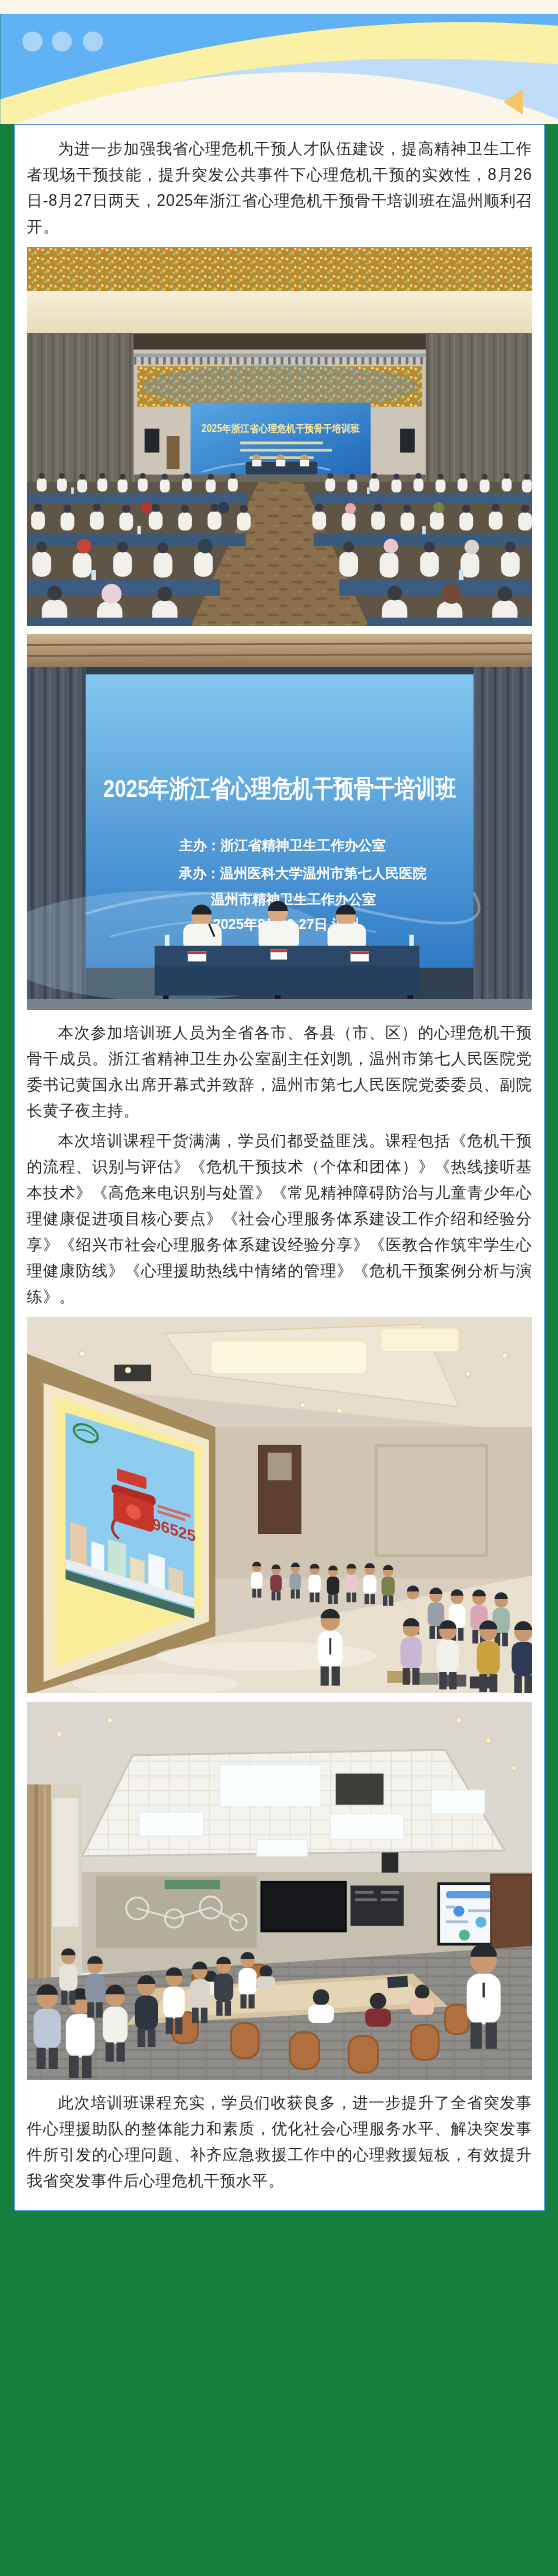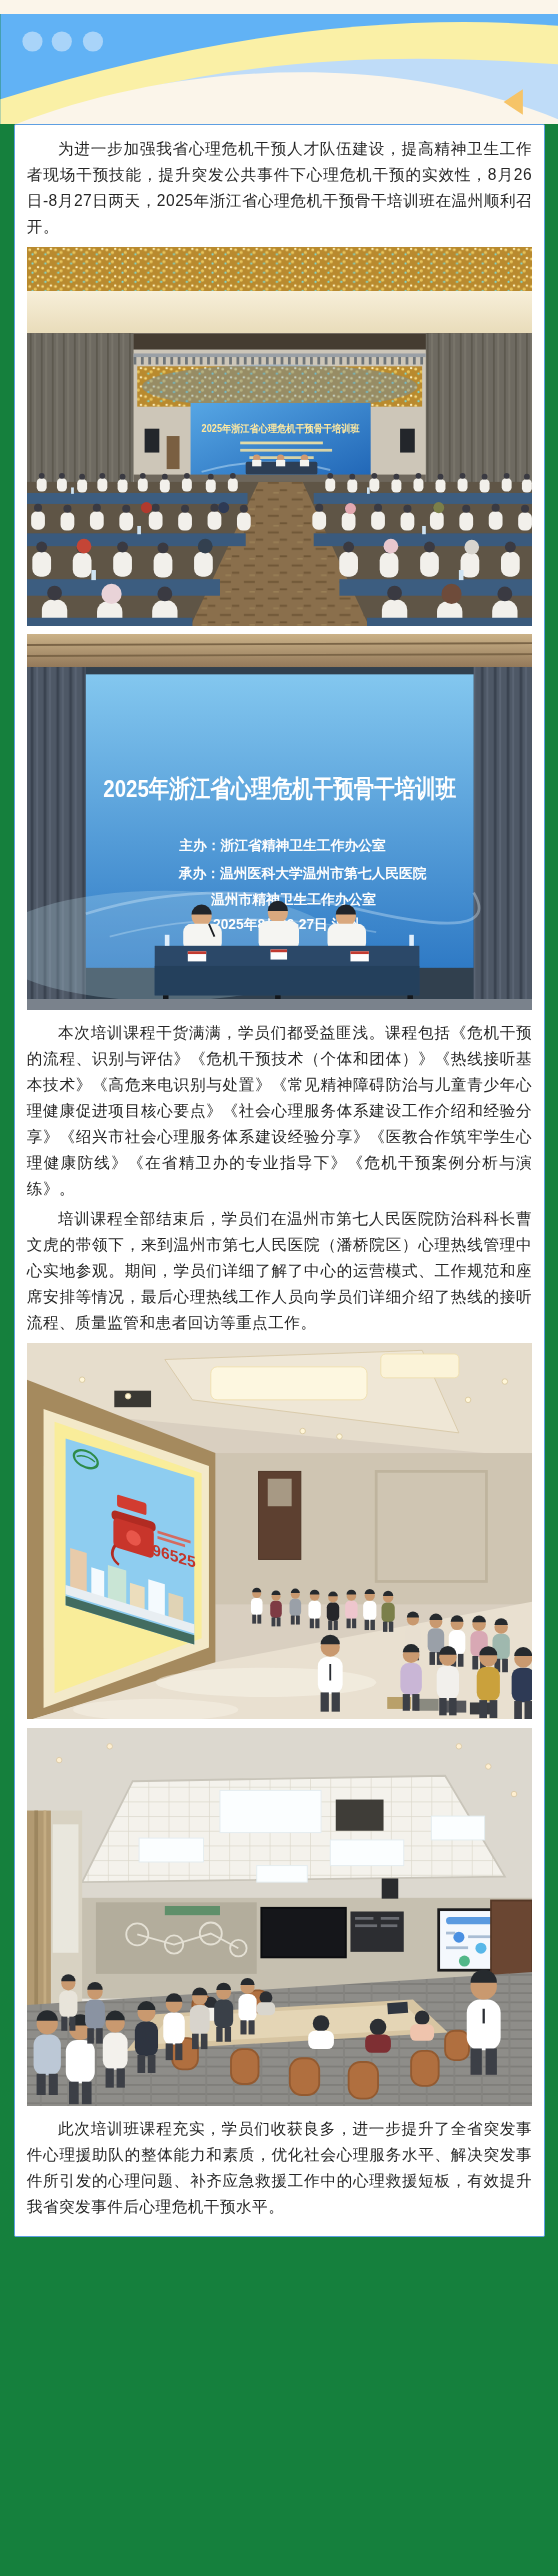--- a/index.html
+++ b/index.html
@@ -268,22 +268,22 @@
           <rect x="150" y="328" width="5" height="12" fill="#DFEEFC"></rect>
           <rect x="416" y="328" width="5" height="12" fill="#DFEEFC"></rect>
           <rect x="148" y="394" width="6" height="12" fill="#14181D"></rect>
           <rect x="270" y="394" width="6" height="12" fill="#14181D"></rect>
           <rect x="414" y="394" width="6" height="12" fill="#14181D"></rect>
         </g>
         <rect x="0" y="398" width="550" height="12" fill="#7A828C"></rect>
       </svg>
     </div>
 
-    <p>本次培训课程干货满满，学员们都受益匪浅。课程包括《危机干预的流程、识别与评估》《危机干预技术（个体和团体）》《热线接听基本技术》《高危来电识别与处置》《常见精神障碍防治与儿童青少年心理健康促进项目核心要点》《社会心理服务体系建设工作介绍和经验分享》《绍兴市社会心理服务体系建设经验分享》《医教合作筑牢学生心理健康防线》《在省精卫办的专业指导下》《危机干预案例分析与演练》。</p>
-    <p>培训课程全部结束后，学员们在温州市第七人民医院防治科科长曹文虎的带领下，来到温州市第七人民医院（潘桥院区）心理热线管理中心实地参观。期间，学员们详细了解了中心的运营模式、工作规范和座席安排等情况，最后心理热线工作人员向学员们详细介绍了热线的接听流程、质量监管和患者回访等重点工作。</p>
+    <p>本次参加培训班人员为全省各市、各县（市、区）的心理危机干预骨干成员。浙江省精神卫生办公室副主任刘凯，温州市第七人民医院党委书记黄国永出席开幕式并致辞，温州市第七人民医院党委委员、副院长黄子夜主持。</p>
+    <p>本次培训课程干货满满，学员们都受益匪浅。课程包括《危机干预的流程、识别与评估》《危机干预技术（个体和团体）》《热线接听基本技术》《高危来电识别与处置》《常见精神障碍防治与儿童青少年心理健康促进项目核心要点》《社会心理服务体系建设工作介绍和经验分享》《绍兴市社会心理服务体系建设经验分享》《医教合作筑牢学生心理健康防线》《心理援助热线中情绪的管理》《危机干预案例分析与演练》。</p>
 
     <div class="ph ph3">
       <svg viewBox="0 0 550 410" height="376" preserveAspectRatio="none">
         <defs>
           <g id="fig">
             <rect x="-9" y="-40" width="18" height="27" rx="7" fill="currentColor"></rect>
             <circle cx="0" cy="-47" r="7" fill="#C9996F"></circle>
             <path d="M-7,-49 a7,7 0 0 1 14,0 z" fill="#262A2E"></path>
             <rect x="-7" y="-14" width="6" height="14" fill="#3C3F46"></rect>
             <rect x="1" y="-14" width="6" height="14" fill="#3C3F46"></rect>

